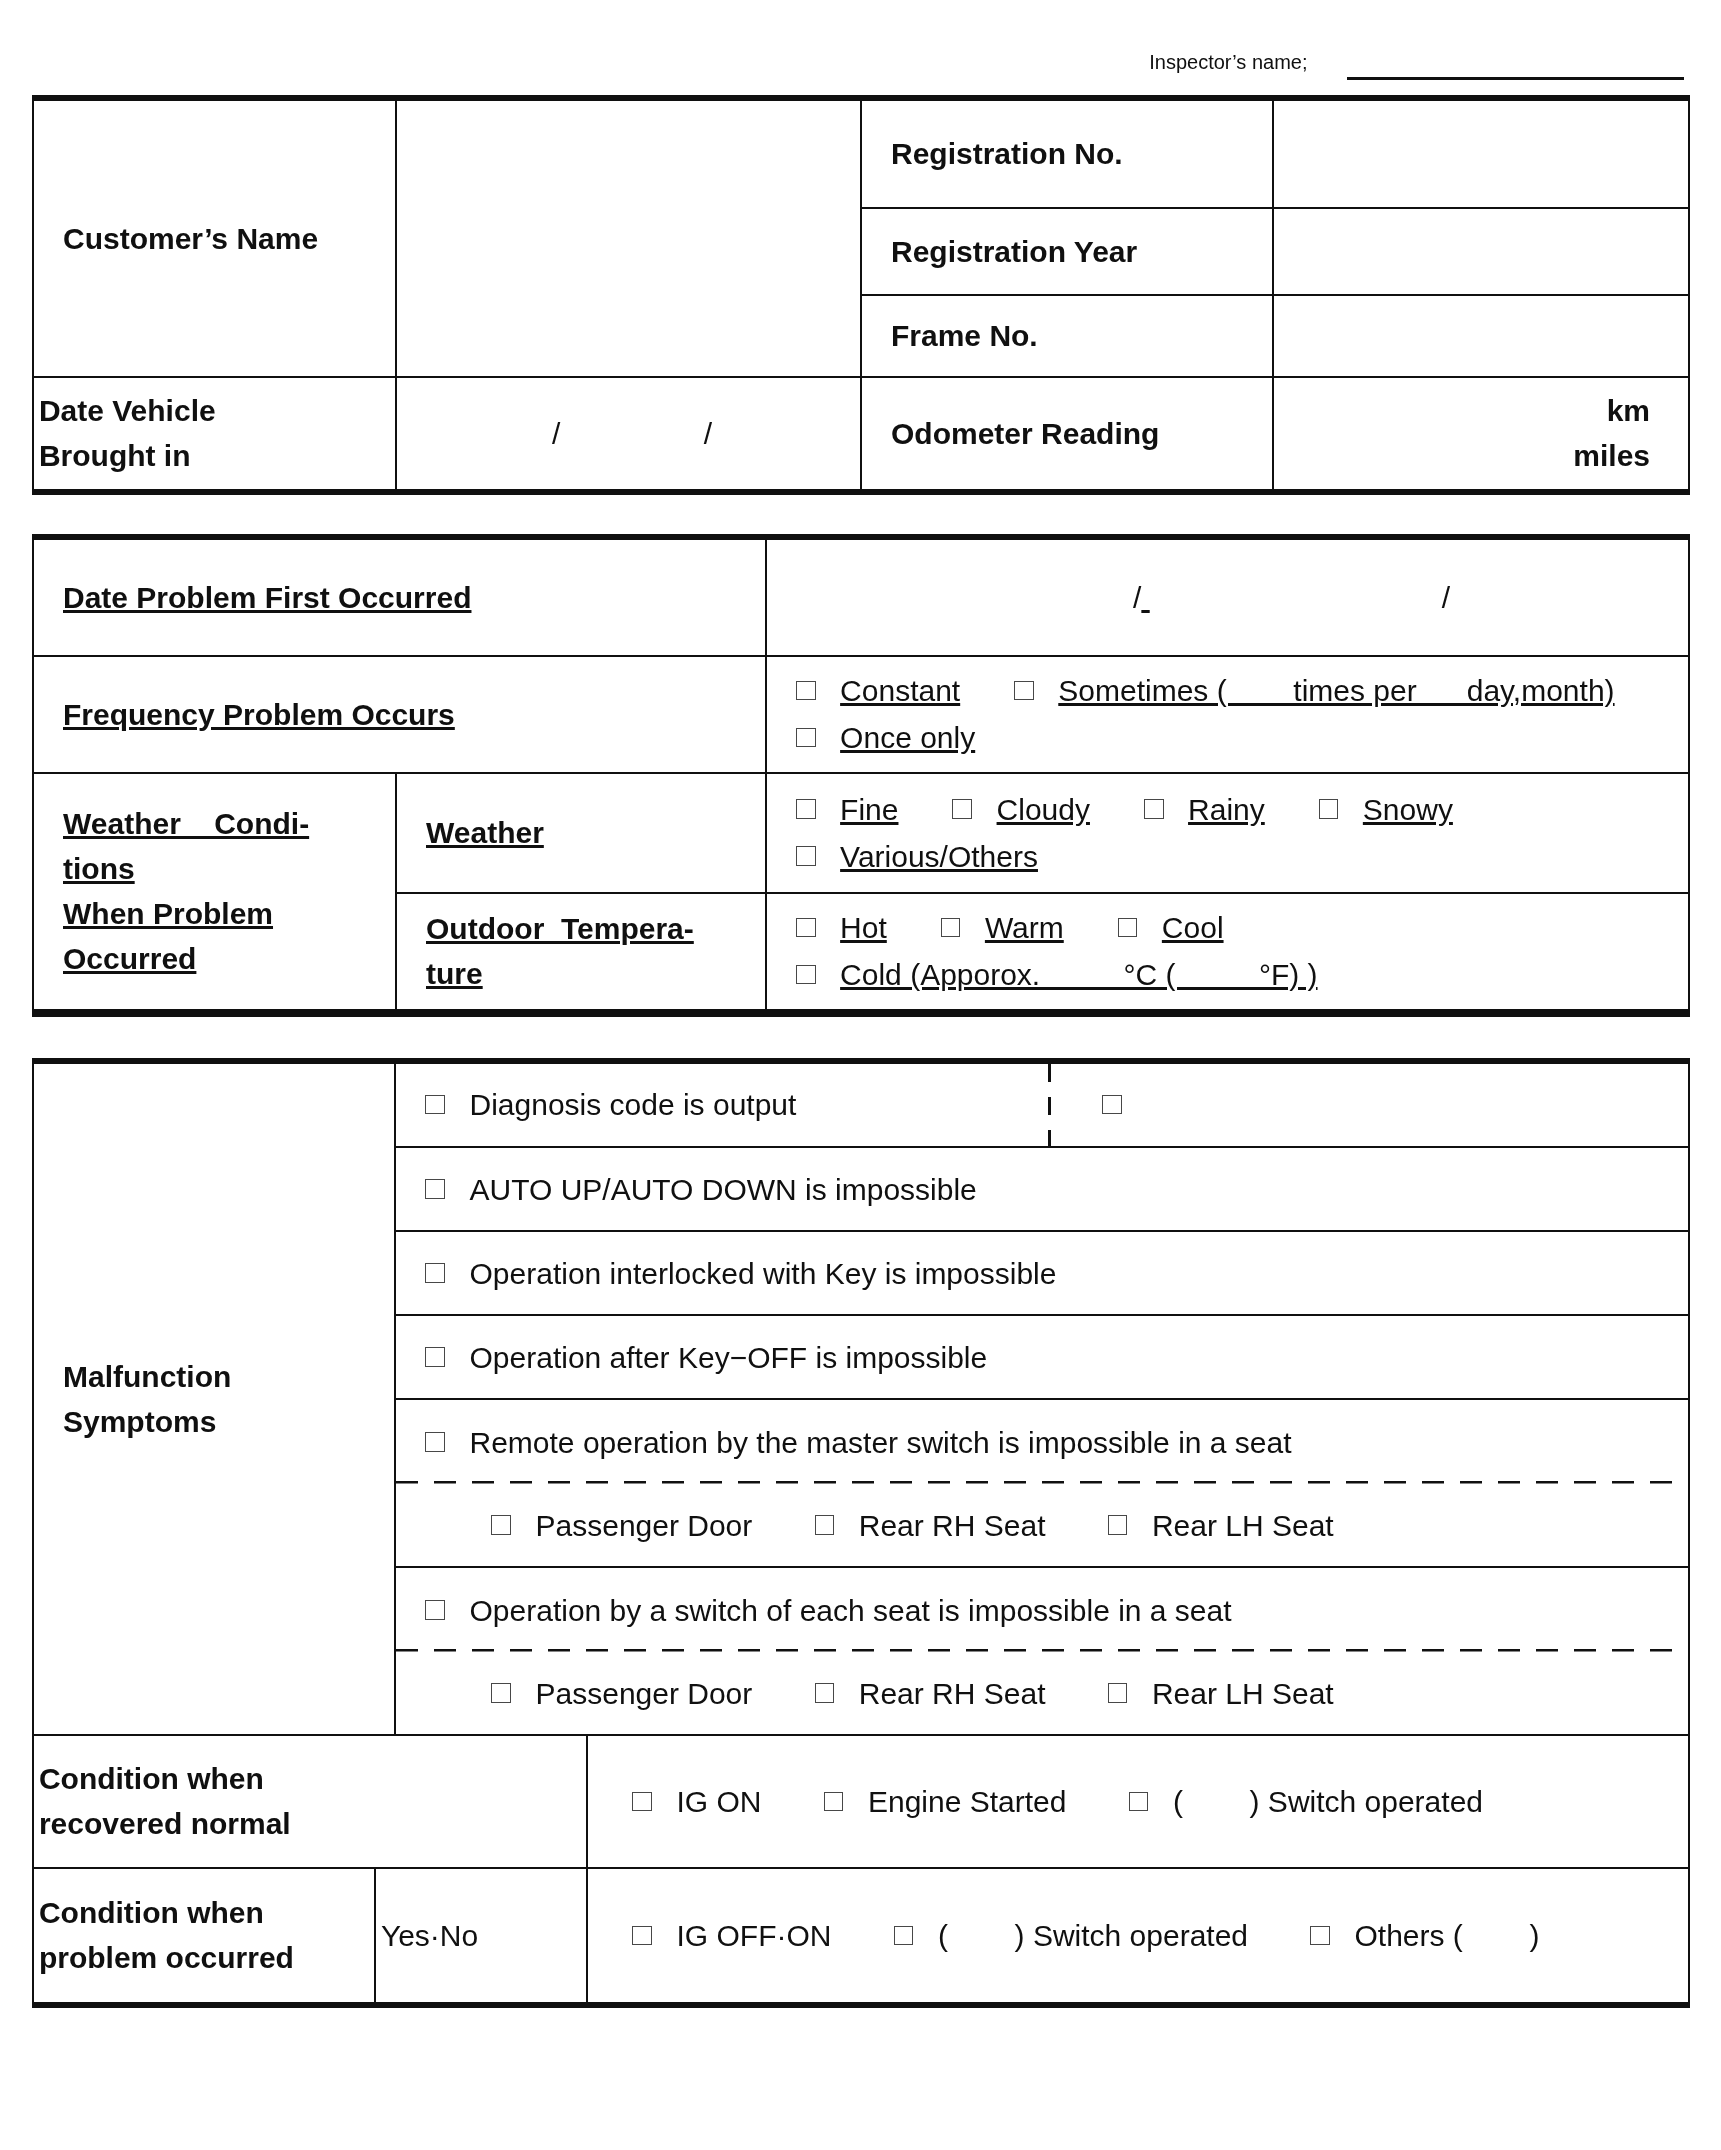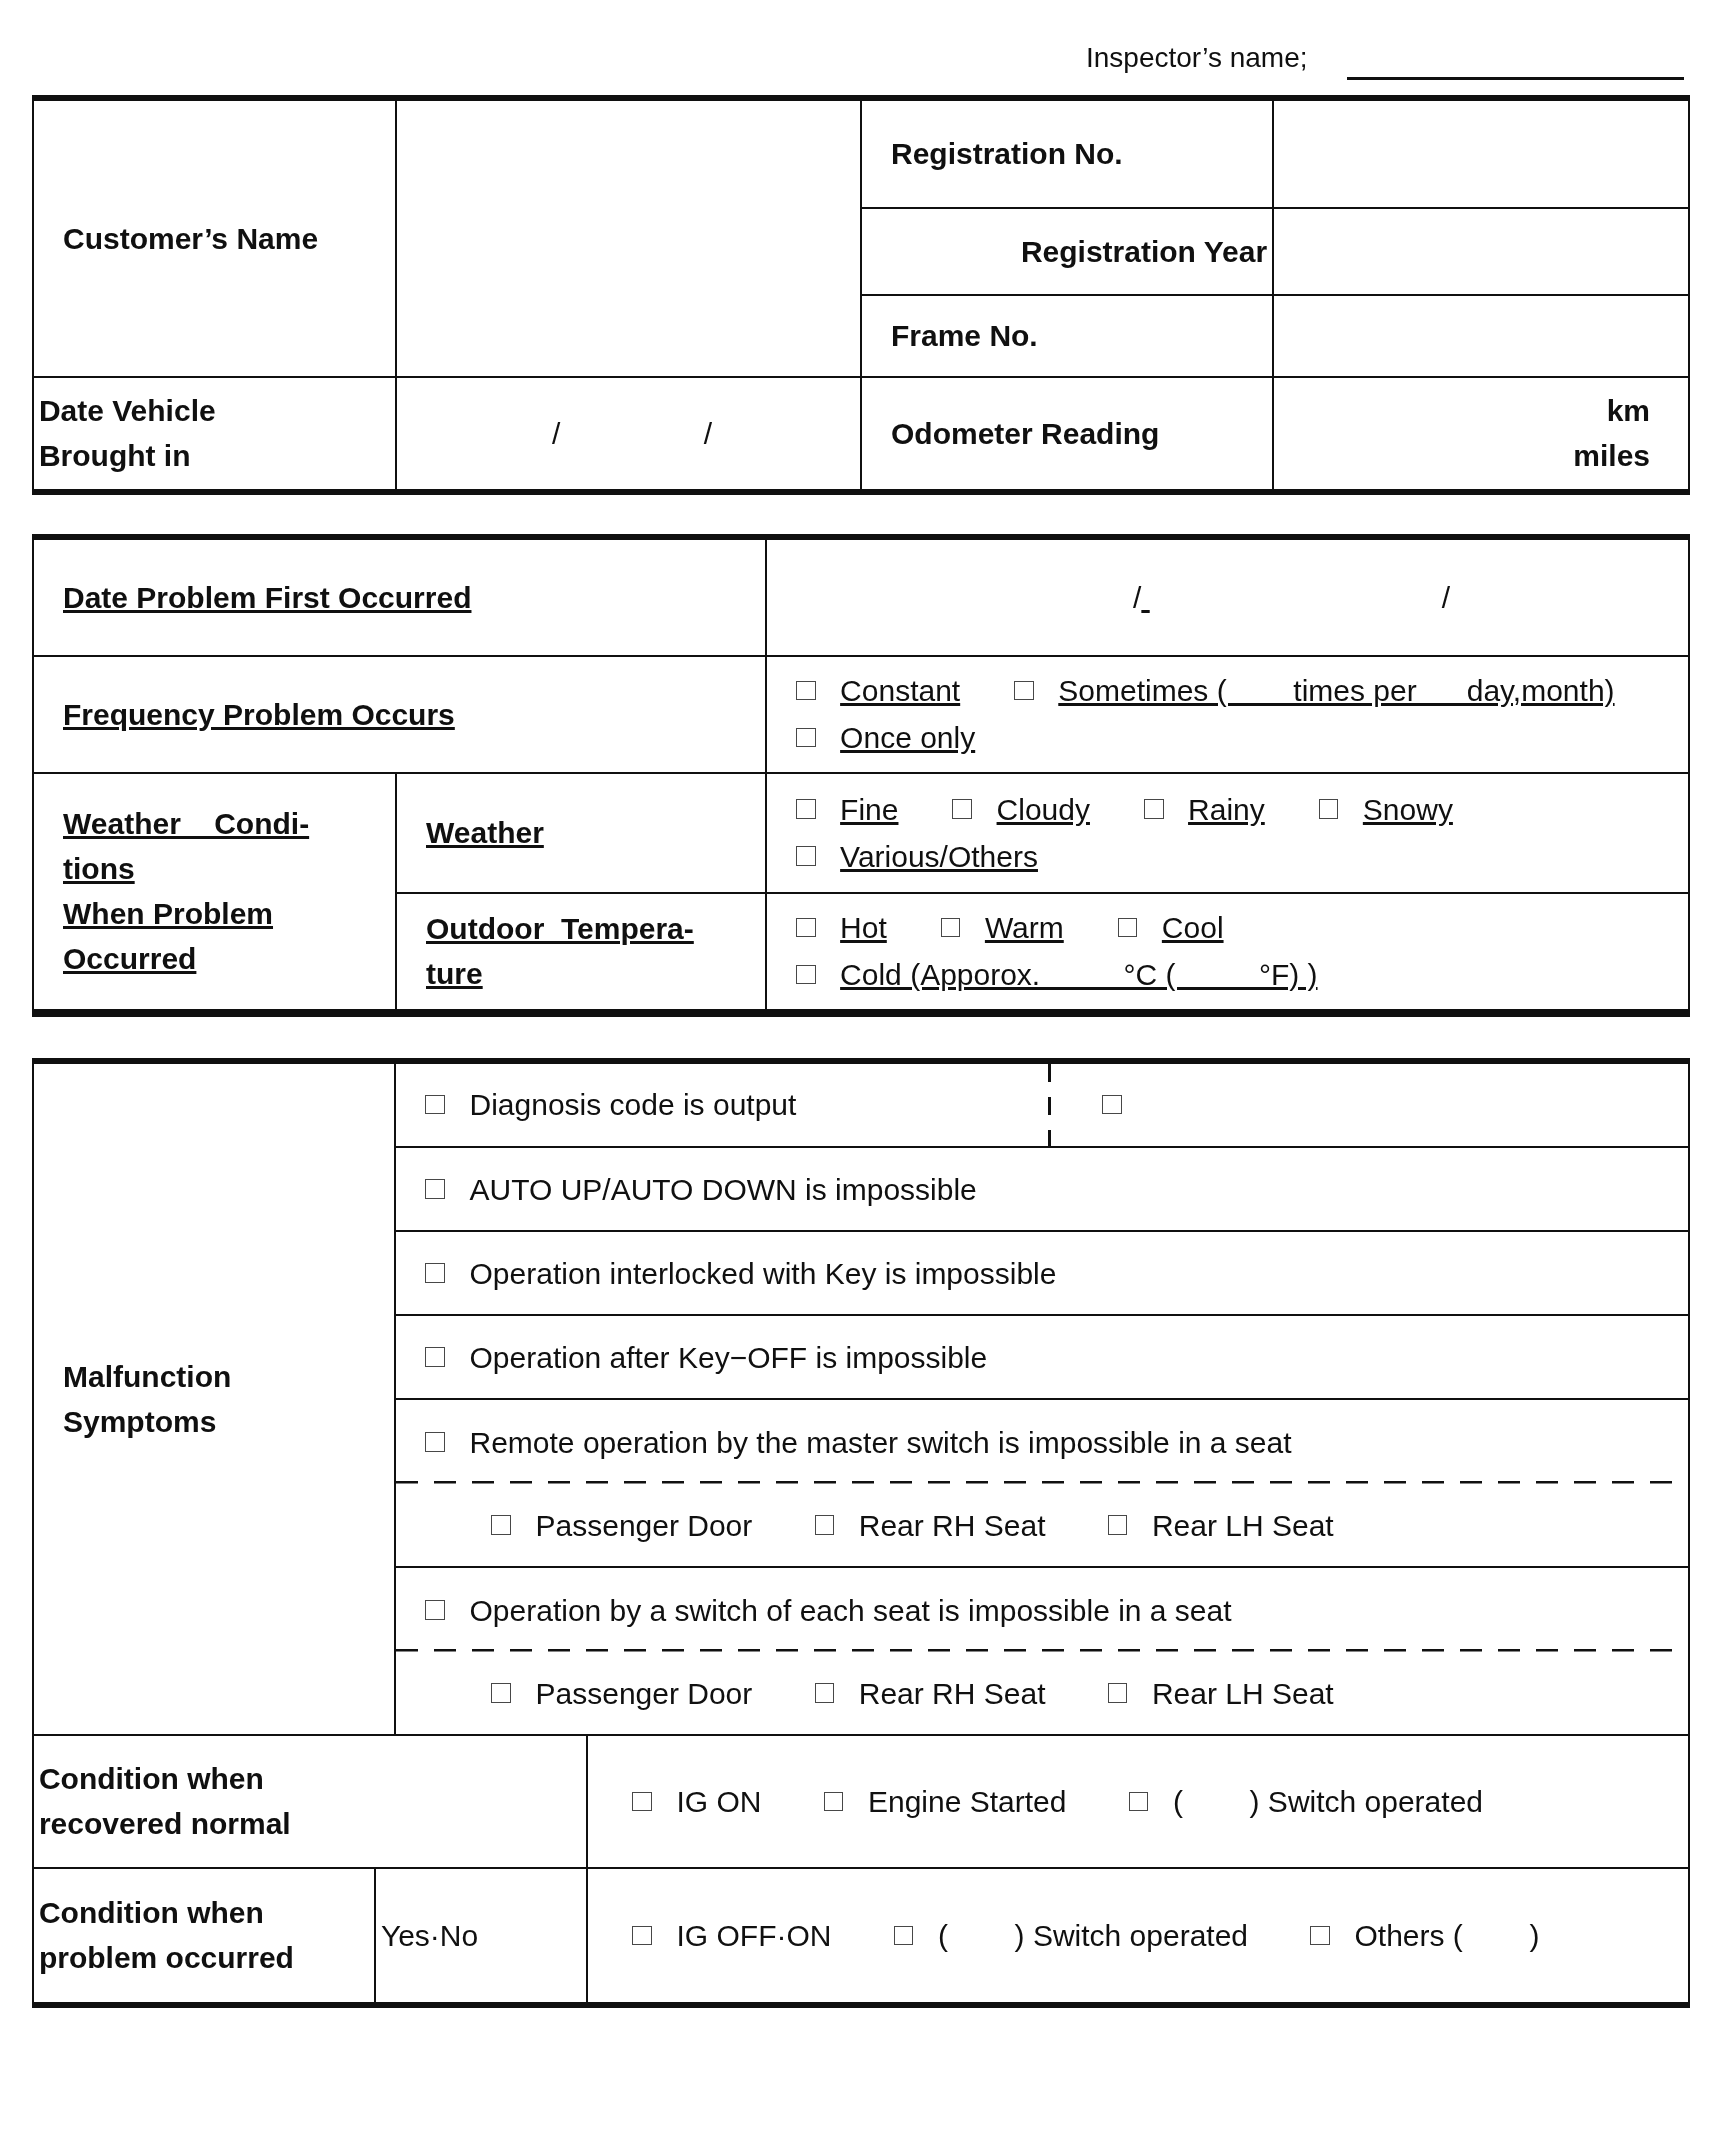--- a/index.html
+++ b/index.html
@@ -16,42 +16,42 @@
 
   
   .title-box {
     margin-top: 57px; margin-left: 35px; width: 1233px;
     border-left: 4.1px solid #101010; border-right: 4.1px solid #101010;
     padding: 8.2px 8.2px 9.8px 21px;
     font-size: 47px; font-weight: 700; letter-spacing: 0.4px;
   }
 
   
-  .inspector-row { margin-top: 38px; height: 42px; display: flex; justify-content: flex-end; align-items: flex-end; font-size: 28px; }
+  .inspector-row { margin-top: 38px; height: 42px; display: flex; justify-content: flex-end; align-items: flex-end; font-size: 20px; }
   .inspector-label { padding-bottom: 6.5px; }
   .inspector-line { width: 337px; height: 34px; border-bottom: 3.3px solid #101010; margin-left: 39px; margin-right: 6.5px; }
 
   
   table.t {
     border-collapse: separate; border-spacing: 0; table-layout: fixed; width: 1658px;
     border: 2.5px solid #101010; border-top-width: 6.5px; border-bottom-width: 6.5px;
   }
   .t td {
     border-right: 2.5px solid #101010; border-bottom: 2.5px solid #101010;
     vertical-align: middle; font-size: 30px; line-height: 1.5;
     padding: 0 4.9px 0 29px; overflow: hidden;
   }
   .t td.nr { border-right: none; }
   .t td.nb { border-bottom: none; }
   .t td.tc { text-align: left; padding-left: 4.9px; }
   .t td.p0 { padding-left: 0; }
 
   .t1 { margin-top: 14.7px; }
   .t1 tr:nth-child(1) td { height: 108px; }
-  .t1 tr:nth-child(2) td { height: 87px; text-align: right; }
+  .t1 tr:nth-child(2) td { height: 87px; }
   .t1 tr:nth-child(3) td { height: 82px; }
   .t1 tr:nth-child(4) td { height: 111px; }
   .t1 col.c1 { width: 363px; } .t1 col.c2 { width: 465px; } .t1 col.c3 { width: 412px; }
   .kmcell { text-align: right; padding-right: 38px !important; line-height: 1.45; }
 
   .t2 { margin-top: 39px; text-decoration: underline; }
   .t2 tr:nth-child(1) td { height: 117px; }
   .t2 tr:nth-child(2) td { height: 117px; }
   .t2 tr:nth-child(3) td { height: 120px; }
   .t2 tr:nth-child(4) td { height: 117px; }

